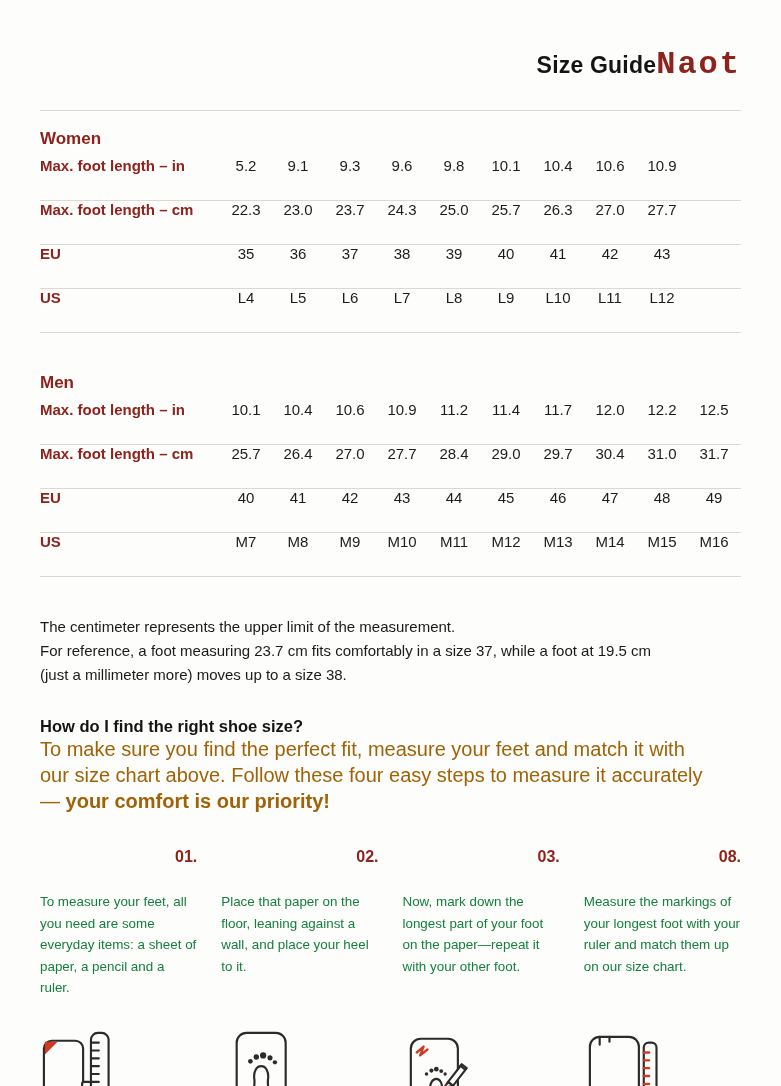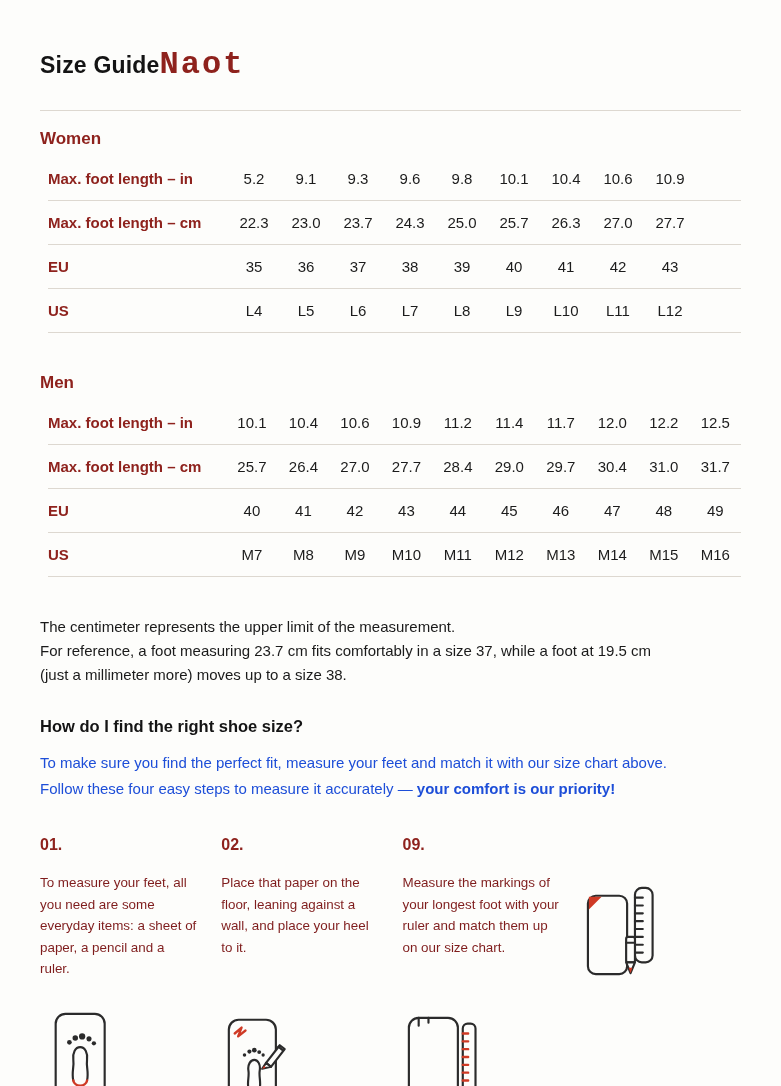--- a/index.html
+++ b/index.html
@@ -14,49 +14,49 @@
   body{
     height:1086px;
     background:var(--bg);
     color:var(--ink);
     font-family:"Liberation Sans", sans-serif;
     overflow:hidden;
   }
   .page{padding:40px 40px 0 40px;width:781px;}
 
   
-  .header{display:flex;justify-content:flex-start;align-items:center;height:50px;}
+  .header{display:flex;justify-content:flex-end;align-items:center;height:50px;}
   .page-title{font-size:23px;font-weight:700;color:#141414;letter-spacing:.2px;}
   .logo{
     font-family:Liberation Mono, monospace;
     font-size:32px;font-weight:800;line-height:1;
     color:var(--brand);letter-spacing:2px;
   }
   .header-divider{border:none;border-top:1px solid var(--divider);margin-top:20px;}
 
   
   .section-heading{color:var(--brand);font-size:17px;font-weight:700;margin-top:18px;}
   .size-table{margin-top:8px;}
-  .trow{display:flex;align-items:center;height:44px;border-bottom:1px solid var(--divider);margin-left:8px;}
+  .trow{display:flex;height:44px;border-bottom:1px solid var(--divider);}
   .tlabel{width:180px;color:var(--brand);font-weight:700;font-size:15px;}
   .tcell{width:52px;text-align:center;font-size:15px;color:var(--ink);}
   .men-gap{margin-top:40px;}
 
   
   .notes{margin-top:38px;font-size:15px;line-height:24px;color:#1a1a1a;}
 
   
   .howto-heading{margin-top:30px;font-size:16.5px;font-weight:700;color:#141414;}
-  .intro{margin-top:14px;font-size:15px;line-height:26px;max-width:668px;color:#1d4ed8;}
+  .intro{font-size:20px;line-height:26px;max-width:668px;color:#a16207;}
   .intro strong{font-weight:700;}
 
   
   .steps{margin-top:34px;display:grid;grid-template-columns:repeat(4,1fr);column-gap:24px;}
-  .step-number{color:var(--brand);font-weight:700;font-size:16px;margin-bottom:18px;}
-  .step-text{font-size:13.4px;line-height:21.5px;color:#7f1d1d;margin-top:8px;}
+  .step-number{color:var(--brand);font-weight:700;font-size:16px;margin-bottom:25px;text-align:right;}
+  .step-text{font-size:13.4px;line-height:21.5px;color:#15803d;margin-top:8px;}
   .step-icon{margin-top:28px;align-self:end;}
   .step-icon svg{height:98px;width:auto;display:block;}
 
   .ln{stroke:#2b2b2b;stroke-width:2.2;fill:none;stroke-linecap:round;stroke-linejoin:round;}
   .dot{fill:#2b2b2b;stroke:none;}
   .acc-s{stroke:var(--accent);stroke-width:2.4;fill:none;stroke-linecap:round;stroke-linejoin:round;}
   .acc-f{fill:var(--accent);stroke:none;}
   .paperfill{fill:var(--bg);}
 </style>
 </head>
@@ -196,21 +196,25 @@
 
     <div class="step">
       <div class="step-number">01.</div>
       <div class="step-text">To measure your feet, all you need are some everyday items: a sheet of paper, a pencil and a ruler.</div>
     </div>
     <div class="step">
       <div class="step-number">02.</div>
       <div class="step-text">Place that paper on the floor, leaning against a wall, and place your heel to it.</div>
     </div>
     <div class="step">
-      <div class="step-number">09.</div>
+      <div class="step-number">03.</div>
+      <div class="step-text">Now, mark down the longest part of your foot on the paper—repeat it with your other foot.</div>
+    </div>
+    <div class="step">
+      <div class="step-number">08.</div>
       <div class="step-text">Measure the markings of your longest foot with your ruler and match them up on our size chart.</div>
     </div>
 
     <div class="step-icon">
       <svg viewBox="0 0 80 100" xmlns="http://www.w3.org/2000/svg">
         <rect class="ln" x="4" y="14" width="40" height="80" rx="8"></rect>
         <path class="acc-f" d="M5 15 H18 L5 28 Z"></path>
         <rect class="ln" x="52" y="6" width="18" height="76" rx="7"></rect>
         <path class="ln" d="M52 16 h8 M52 24 h8 M52 32 h8 M52 40 h8 M52 48 h8 M52 56 h8 M52 64 h8 M52 72 h8"></path>
         <rect class="ln paperfill" x="43" y="56" width="9" height="26" rx="2"></rect>

